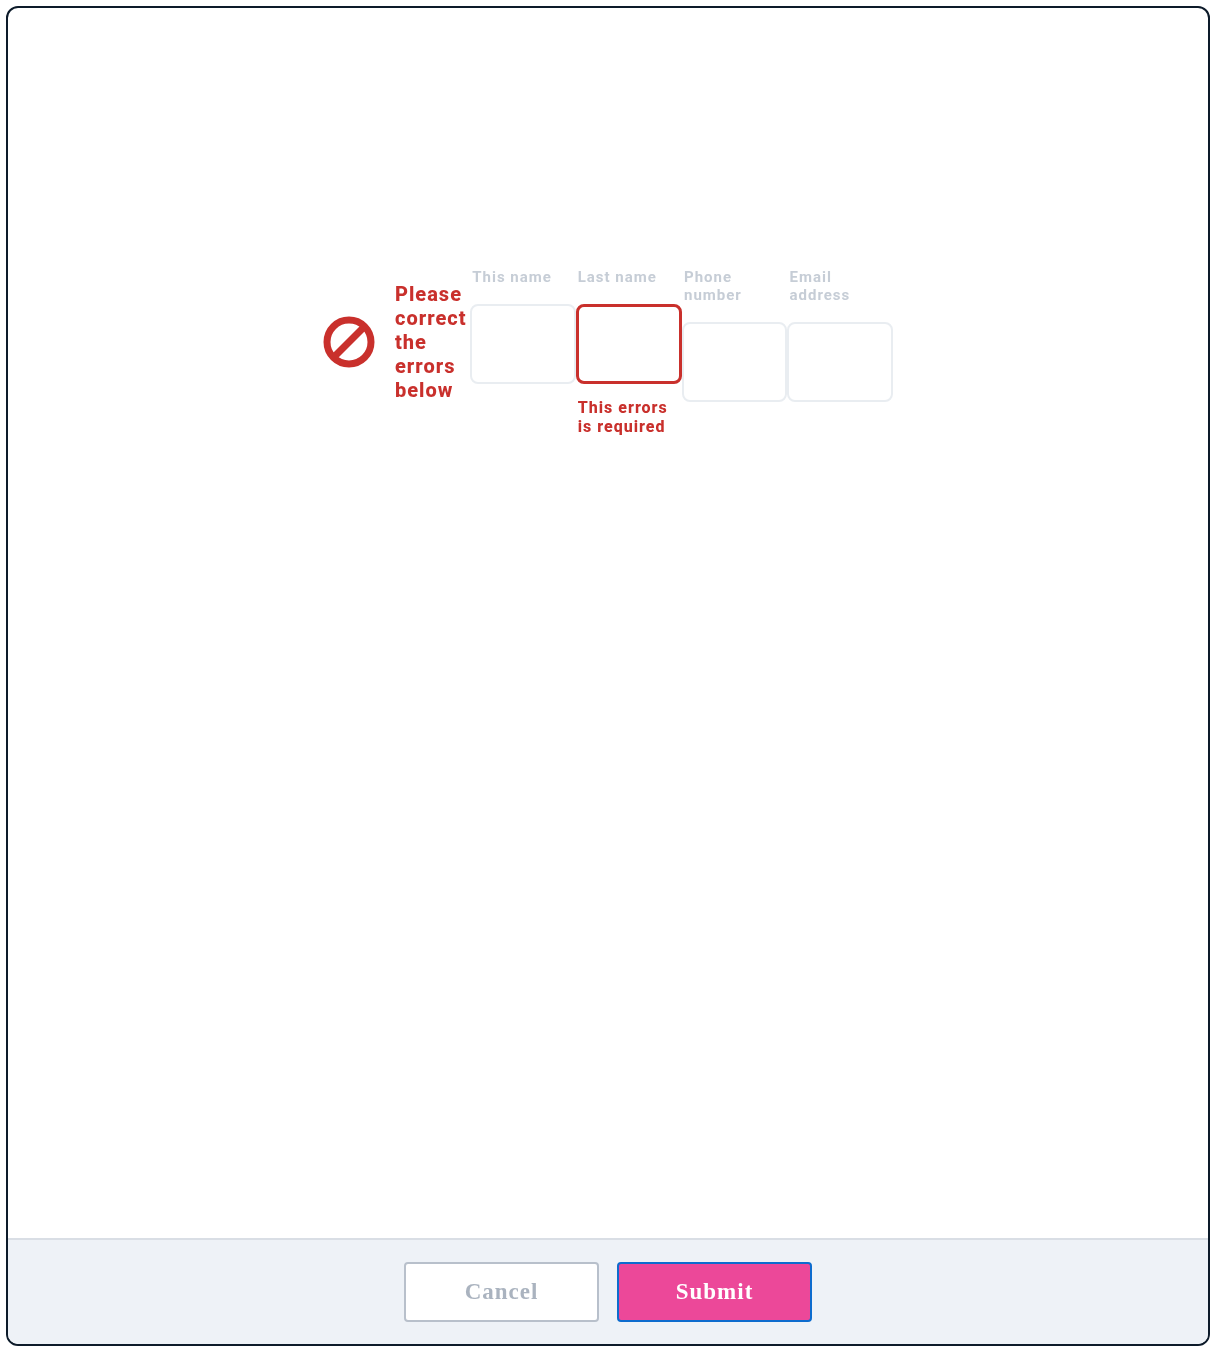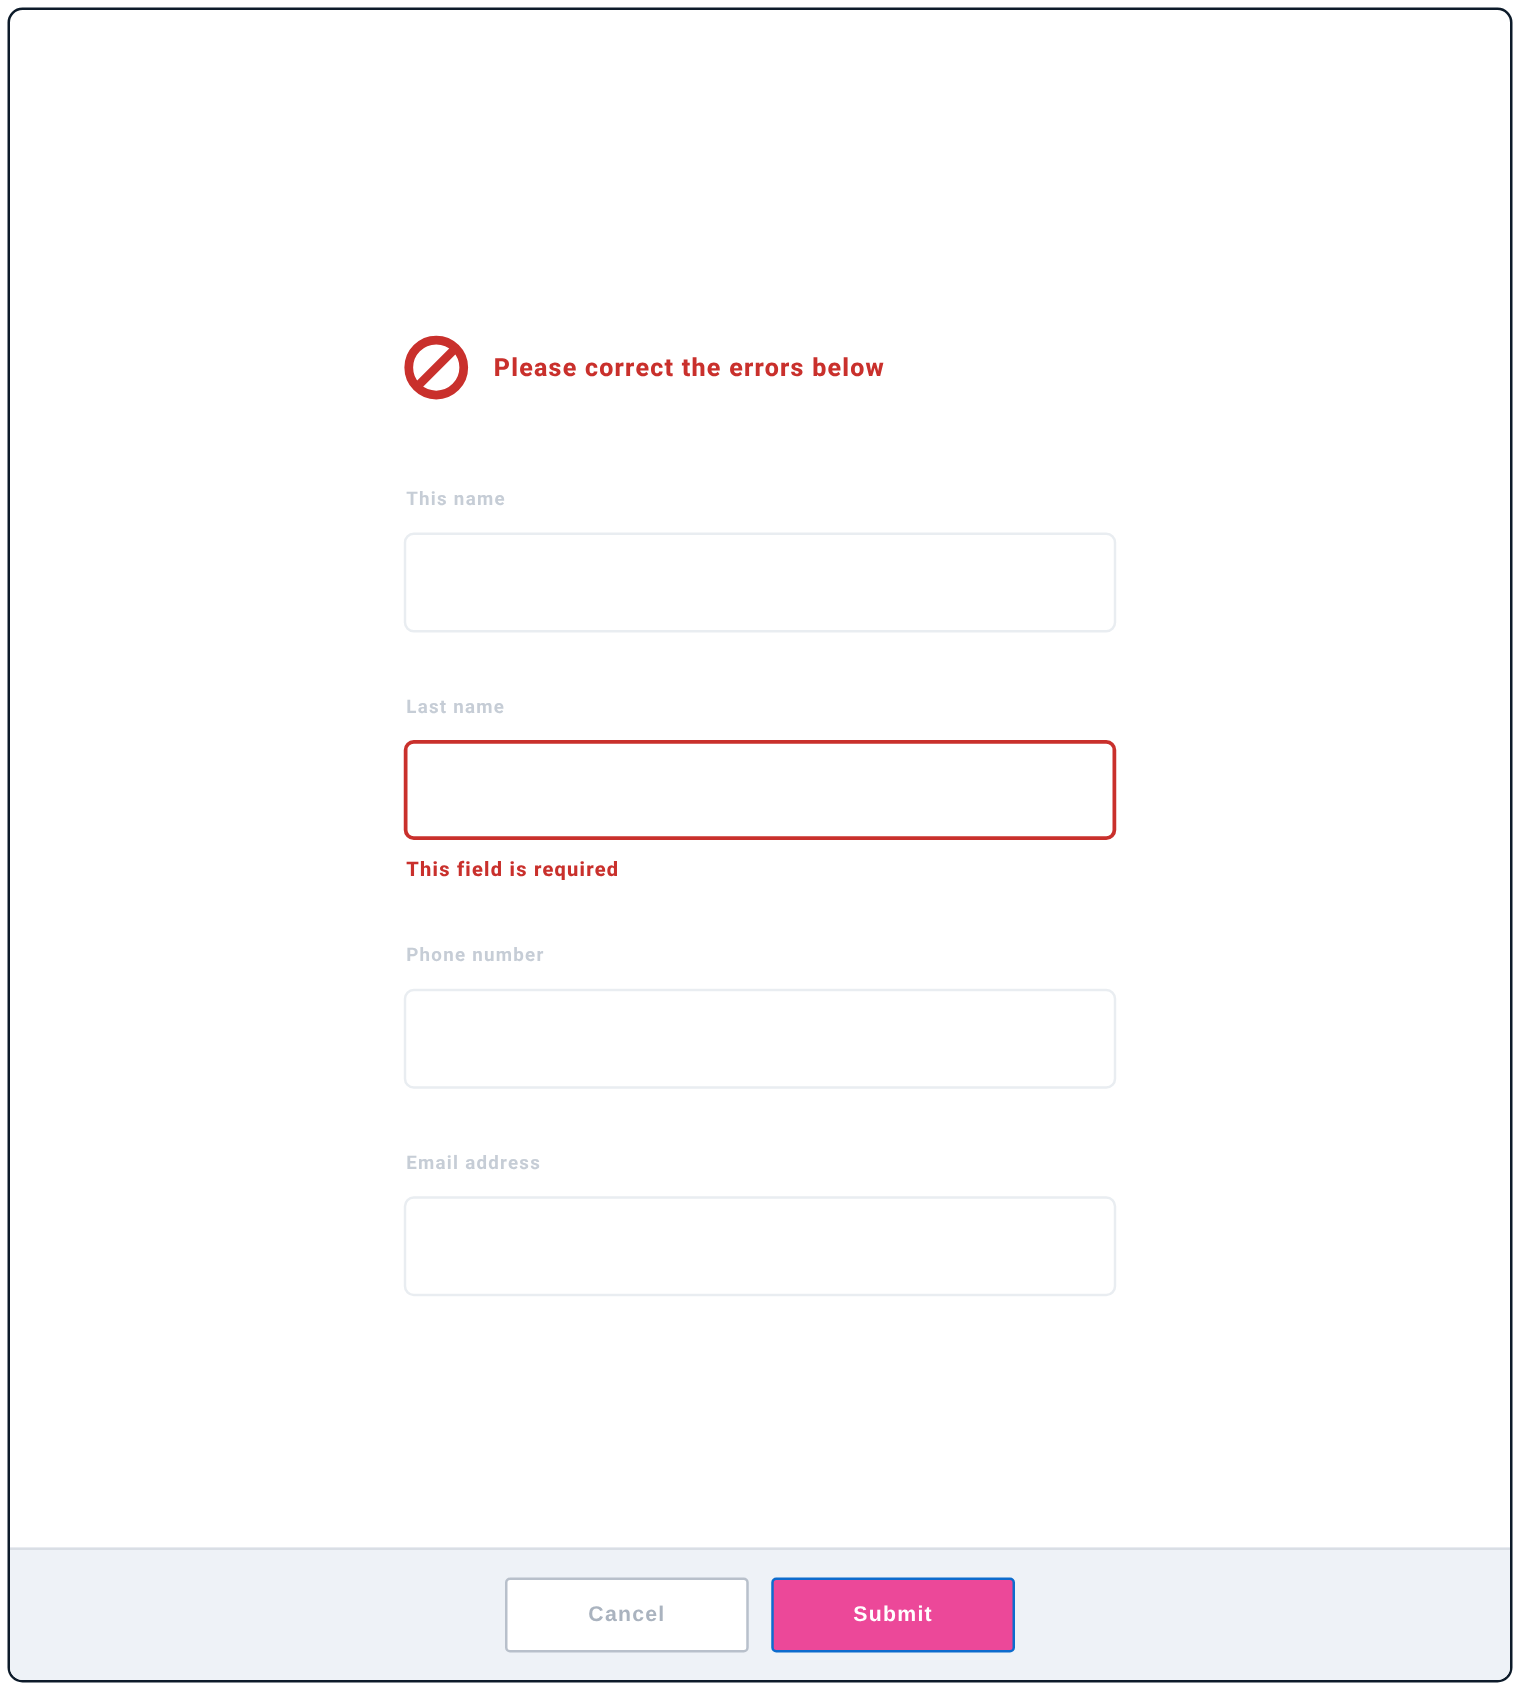--- a/index.html
+++ b/index.html
@@ -32,21 +32,21 @@
       flex: 1;
       padding: 260px 0 0 0;
       display: flex;
       flex-direction: column;
       align-items: center;
     }
 
     .form-container {
       width: 570px;
       display: flex;
-      flex-direction: column;
+      flex-direction: row;
     }
 
     .alert-header {
       display: flex;
       align-items: center;
       gap: 20px;
       margin-bottom: 70px;
     }
 
     .no-symbol-icon {
@@ -107,29 +107,30 @@
       border-top: 2px solid #d9dee5;
       display: flex;
       align-items: center;
       justify-content: center;
       gap: 18px;
     }
 
     .btn {
       height: 60px;
       border-radius: 4px;
-      font-size: 17px;
+      font-size: 23px;
       font-weight: 800;
       letter-spacing: 1px;
       padding: 0 28px;
       cursor: pointer;
       display: inline-flex;
       align-items: center;
       justify-content: center;
       min-width: 195px;
+      font-family: Liberation Serif, serif;
     }
 
     .btn-secondary {
       background: #ffffff;
       border: 2px solid #b8c0cb;
       color: #aab3bf;
     }
 
     .btn-primary {
       background: #ec4899;
@@ -155,21 +156,21 @@
       </div>
 
       <div class="form-field">
         <label class="field-label">This name</label>
         <input type="text" class="text-input" placeholder="" style="">
       </div>
 
       <div class="form-field">
         <label class="field-label">Last name</label>
         <input type="text" class="text-input error" placeholder="" style="">
-        <div class="error-message">This field is required</div>
+        <div class="error-message">This errors is required</div>
       </div>
 
       <div class="form-field">
         <label class="field-label">Phone number</label>
         <input type="text" class="text-input" placeholder="" style="">
       </div>
 
       <div class="form-field">
         <label class="field-label">Email address</label>
         <input type="text" class="text-input" placeholder="" style="">

